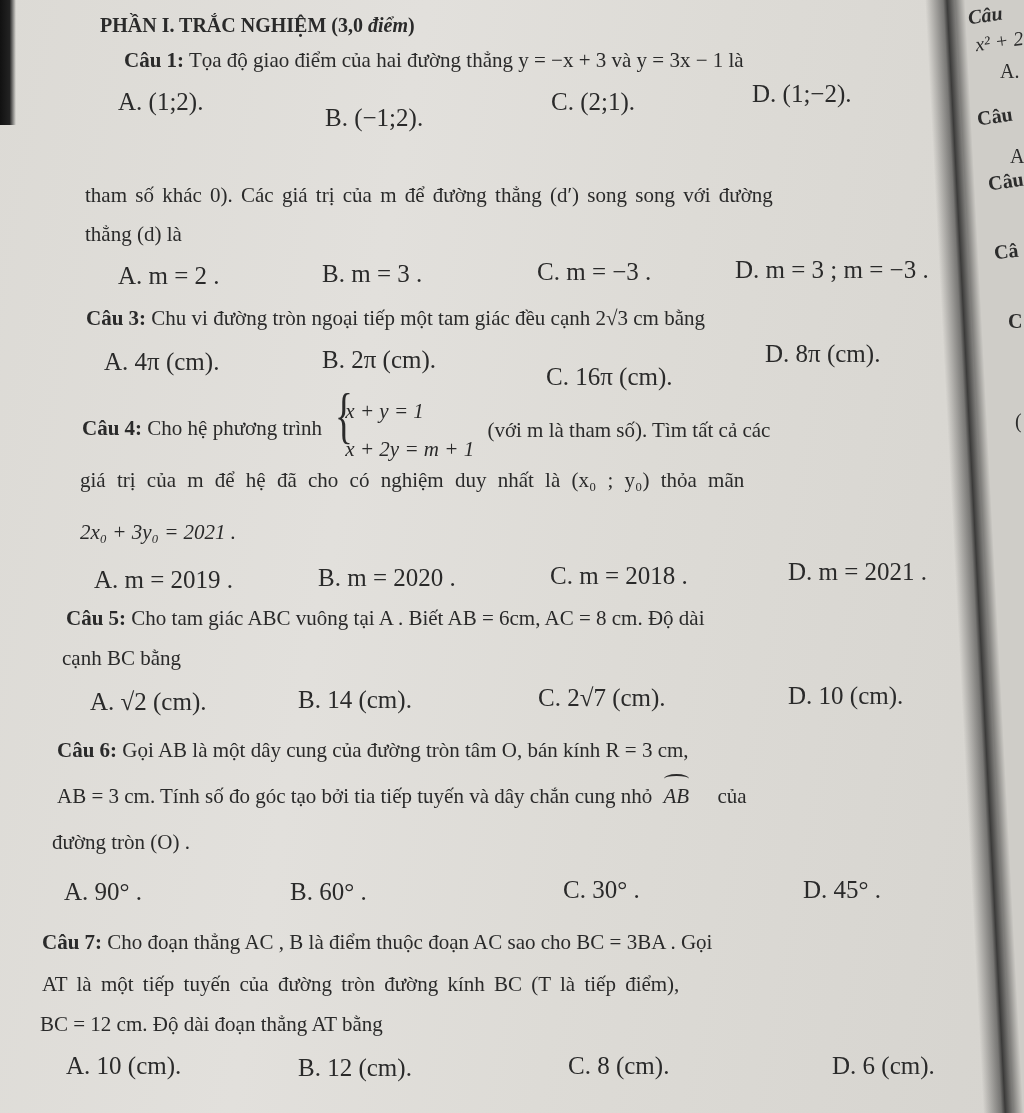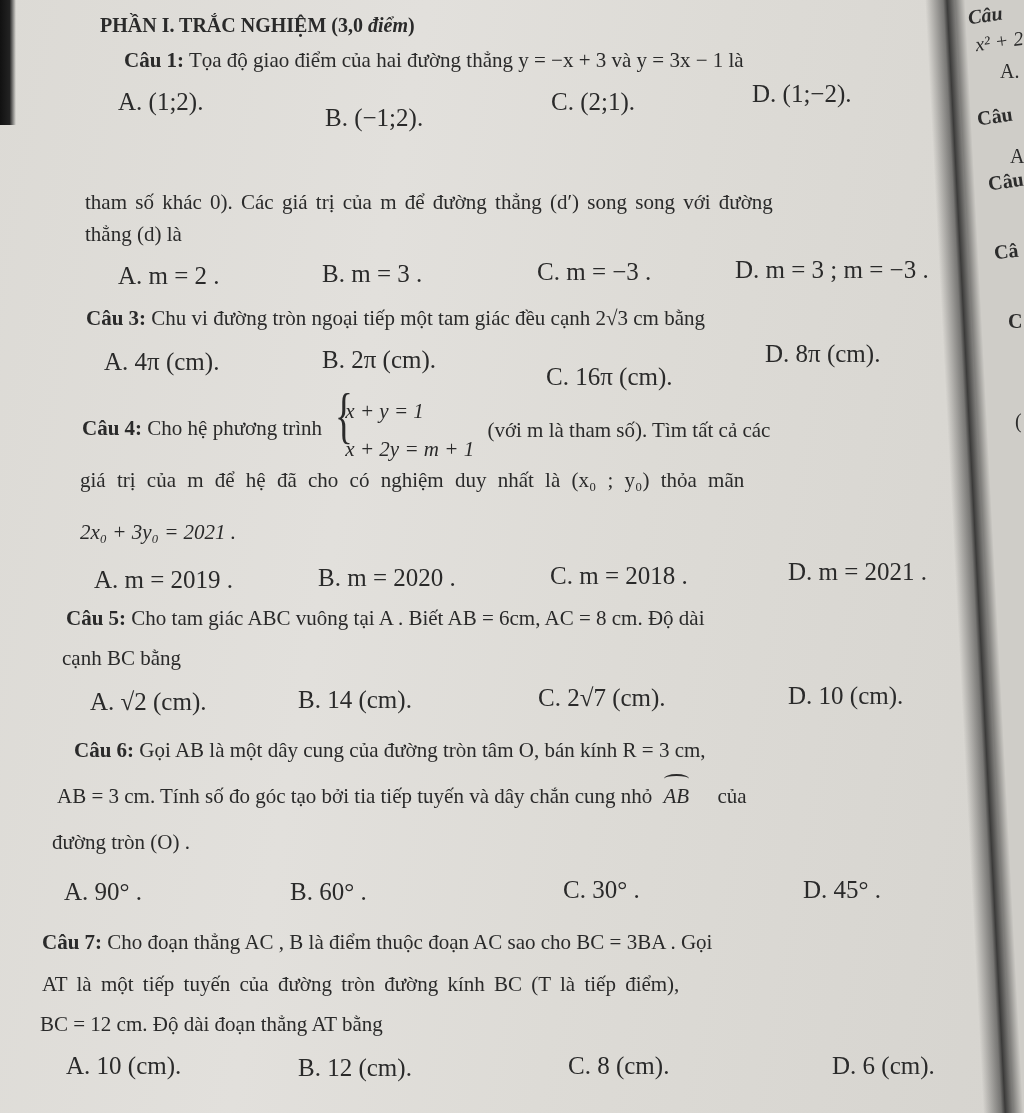--- a/index.html
+++ b/index.html
@@ -50,21 +50,21 @@
 
   <div class="line" style="left:124px;top:48px;">
     <span class="b">Câu 1:</span>
     <span>Tọa độ giao điểm của hai đường thẳng  y = −x + 3  và  y = 3x − 1  là</span>
   </div>
   <div class="opt" style="left:118px;top:88px;"><span>A.</span> <span>(1;2).</span></div>
   <div class="opt" style="left:325px;top:104px;text-align:right;"><span>B.</span> <span>(−1;2).</span></div>
   <div class="opt" style="left:551px;top:88px;"><span>C.</span> <span>(2;1).</span></div>
   <div class="opt" style="left:752px;top:80px;"><span>D.</span> <span>(1;−2).</span></div>
 
-  <div class="line" style="left:85px;top:190px;word-spacing:3px;">tham số khác 0). Các giá trị của m để đường thẳng (d′) song song với đường</div>
+  <div class="line" style="left:85px;top:183px;word-spacing:3px;">tham số khác 0). Các giá trị của m để đường thẳng (d′) song song với đường</div>
   <div class="line" style="left:85px;top:222px;">thẳng (d) là</div>
   <div class="opt" style="left:118px;top:262px;"><span>A.</span> <span>m = 2 .</span></div>
   <div class="opt" style="left:322px;top:260px;"><span>B.</span> <span>m = 3 .</span></div>
   <div class="opt" style="left:537px;top:258px;"><span>C.</span> <span>m = −3 .</span></div>
   <div class="opt" style="left:735px;top:256px;"><span>D.</span> <span>m = 3 ; m = −3 .</span></div>
 
   <div class="line" style="left:86px;top:306px;">
     <span class="b">Câu 3:</span>
     <span>Chu vi đường tròn ngoại tiếp một tam giác đều cạnh 2√3 cm bằng</span>
   </div>
@@ -94,21 +94,21 @@
   <div class="line" style="left:66px;top:606px;">
     <span class="b">Câu 5:</span>
     <span>Cho tam giác ABC vuông tại A . Biết AB = 6cm, AC = 8 cm. Độ dài</span>
   </div>
   <div class="line" style="left:62px;top:646px;">cạnh BC bằng</div>
   <div class="opt" style="left:90px;top:688px;"><span>A.</span> <span>√2 (cm).</span></div>
   <div class="opt" style="left:298px;top:686px;"><span>B.</span> <span>14 (cm).</span></div>
   <div class="opt" style="left:538px;top:684px;"><span>C.</span> <span>2√7 (cm).</span></div>
   <div class="opt" style="left:788px;top:682px;"><span>D.</span> <span>10 (cm).</span></div>
 
-  <div class="line" style="left:57px;top:738px;margin-left:17px;">
+  <div class="line" style="left:57px;top:738px;">
     <span class="b">Câu 6:</span>
     <span>Gọi AB là một dây cung của đường tròn tâm O, bán kính R = 3 cm,</span>
   </div>
   <div class="line" style="left:57px;top:784px;">
     <span>AB = 3 cm. Tính số đo góc tạo bởi tia tiếp tuyến và dây chắn cung nhỏ</span>
     <span class="arc i" style="margin-left:6px;">AB</span>
     <span style="margin-left:23px;">của</span>
   </div>
   <div class="line" style="left:52px;top:830px;">đường tròn (O) .</div>
   <div class="opt" style="left:64px;top:878px;"><span>A.</span> <span>90° .</span></div>

